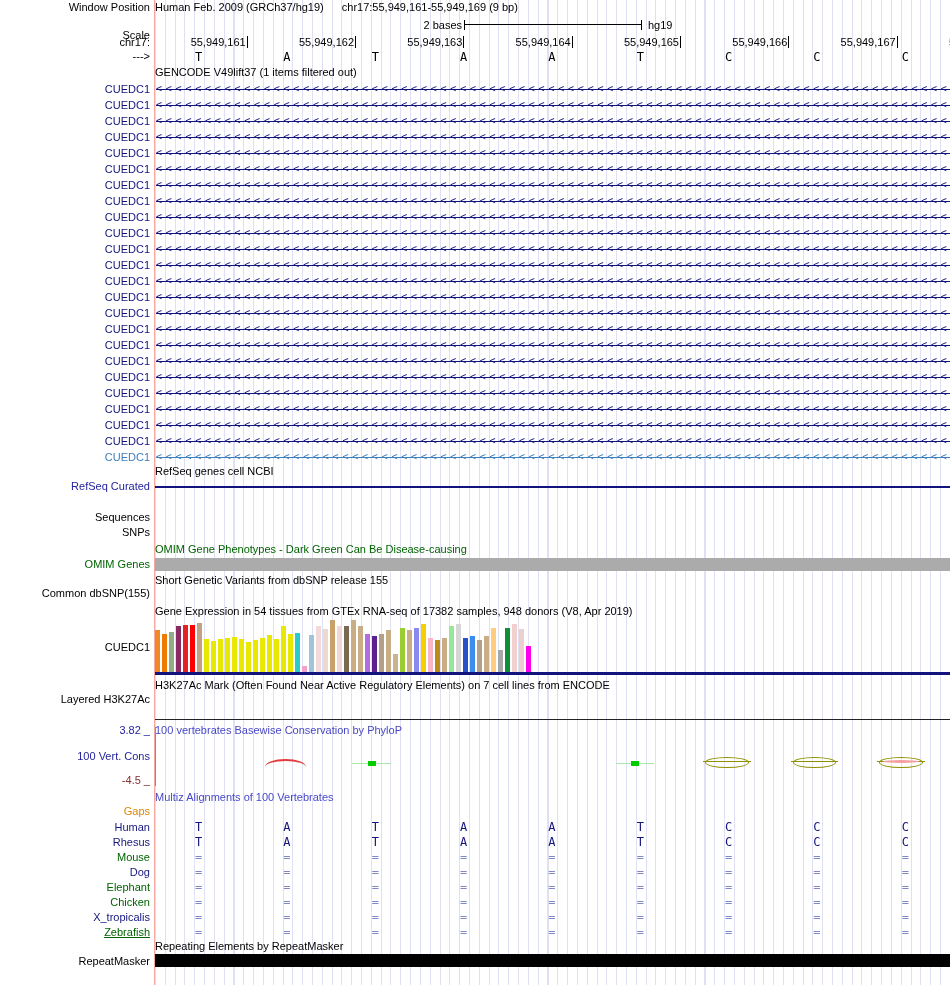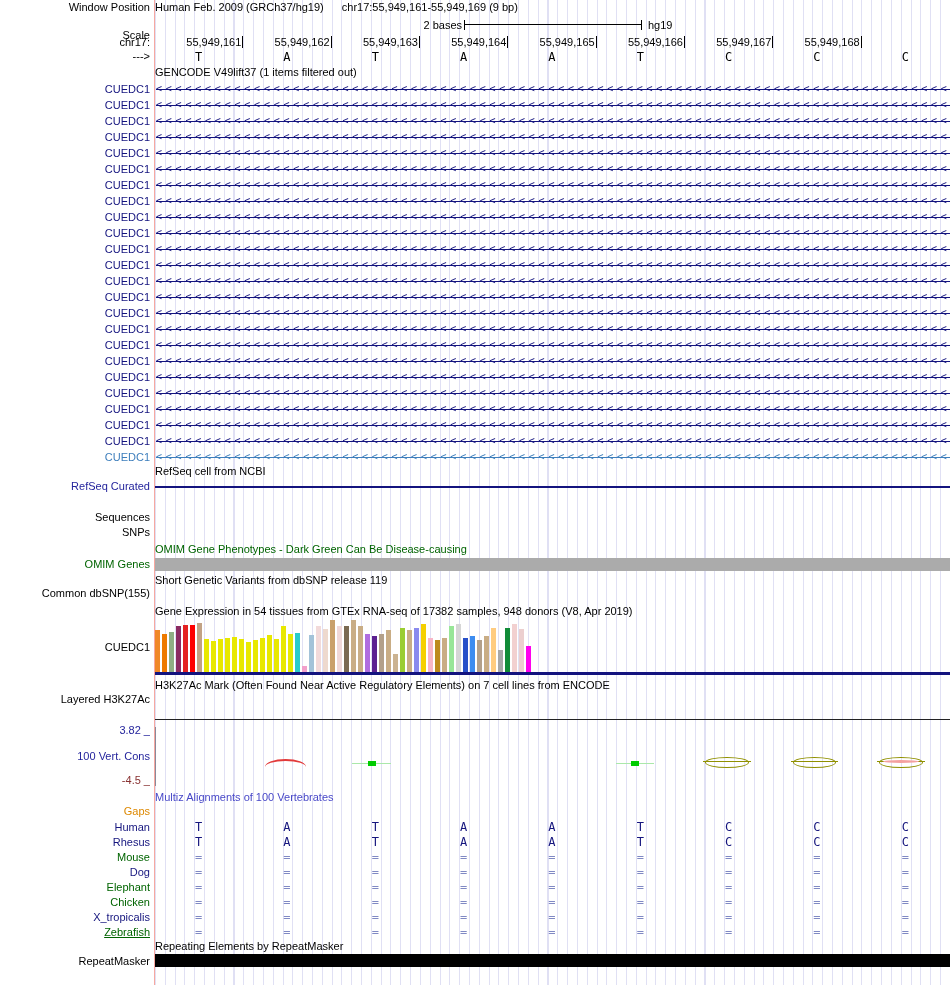--- a/index.html
+++ b/index.html
@@ -13,21 +13,21 @@
   .title{position:absolute;left:155px;width:795px;text-align:left;white-space:nowrap;}
   .black{color:#000;}
   .blue{color:#24249c;}
   .green{color:#006400;}
   .maroon{color:#883030;}
   .orange{color:#dd8800;}
   .contitle{color:#4848c8;}
   .gap2{display:inline-block;width:18px;}
   
   .coords{position:absolute;left:155px;top:36px;width:795px;display:flex;}
-  .coordcell{flex:0 0 88.34px;text-align:right;}
+  .coordcell{flex:0 0 88.34px;text-align:center;margin-left:20px;}
   .cnum{display:inline-block;border-right:1px solid #000;padding-right:1px;line-height:12px;}
   .basetext{position:absolute;left:195px;width:755px;overflow:hidden;white-space:nowrap;
             font-family:"DejaVu Sans Mono",monospace;font-size:12px;letter-spacing:81.11px;}
   .scaletext{position:absolute;left:362px;top:19px;width:100px;text-align:right;}
   .bracket{position:absolute;left:464px;top:20px;width:176px;height:10px;
            border-left:1px solid #000;border-right:1px solid #000;}
   .bracket::before{content:"";position:absolute;left:0;right:0;top:4px;height:1px;background:#000;}
   .hg19{position:absolute;left:648px;top:19px;}
   
   .transcripts{position:absolute;left:0;top:82px;width:950px;}
@@ -220,32 +220,32 @@
         <span class="tlbl" style="color: rgb(19, 19, 126);">CUEDC1</span>
         <span class="arrows" style="color: rgb(19, 19, 126);">&lt;&lt;&lt;&lt;&lt;&lt;&lt;&lt;&lt;&lt;&lt;&lt;&lt;&lt;&lt;&lt;&lt;&lt;&lt;&lt;&lt;&lt;&lt;&lt;&lt;&lt;&lt;&lt;&lt;&lt;&lt;&lt;&lt;&lt;&lt;&lt;&lt;&lt;&lt;&lt;&lt;&lt;&lt;&lt;&lt;&lt;&lt;&lt;&lt;&lt;&lt;&lt;&lt;&lt;&lt;&lt;&lt;&lt;&lt;&lt;&lt;&lt;&lt;&lt;&lt;&lt;&lt;&lt;&lt;&lt;&lt;&lt;&lt;&lt;&lt;&lt;&lt;&lt;&lt;&lt;&lt;</span>
       </div>
 
       <div class="trow">
         <span class="tlbl" style="color: rgb(61, 126, 188);">CUEDC1</span>
         <span class="arrows" style="color: rgb(61, 126, 188);">&lt;&lt;&lt;&lt;&lt;&lt;&lt;&lt;&lt;&lt;&lt;&lt;&lt;&lt;&lt;&lt;&lt;&lt;&lt;&lt;&lt;&lt;&lt;&lt;&lt;&lt;&lt;&lt;&lt;&lt;&lt;&lt;&lt;&lt;&lt;&lt;&lt;&lt;&lt;&lt;&lt;&lt;&lt;&lt;&lt;&lt;&lt;&lt;&lt;&lt;&lt;&lt;&lt;&lt;&lt;&lt;&lt;&lt;&lt;&lt;&lt;&lt;&lt;&lt;&lt;&lt;&lt;&lt;&lt;&lt;&lt;&lt;&lt;&lt;&lt;&lt;&lt;&lt;&lt;&lt;&lt;</span>
       </div>
     </div>
 
-  <div class="title black" style="top:465px">RefSeq cell from NCBI</div>
+  <div class="title black" style="top:465px">RefSeq genes cell NCBI</div>
   <span class="lbl blue" style="top:480px">RefSeq Curated</span>
   <div class="refseqline"></div>
 
   <span class="lbl black" style="top:511px">Sequences</span>
   <span class="lbl black" style="top:526px">SNPs</span>
 
   <div class="title green" style="top:543px">OMIM Gene Phenotypes - Dark Green Can Be Disease-causing</div>
   <span class="lbl green" style="top:558px">OMIM Genes</span>
   <div class="omimbar"></div>
 
-  <div class="title black" style="top:574px">Short Genetic Variants from dbSNP release 119</div>
+  <div class="title black" style="top:574px">Short Genetic Variants from dbSNP release 155</div>
   <span class="lbl black" style="top:587px">Common dbSNP(155)</span>
 
   <div class="title black" style="top:605px">Gene Expression in 54 tissues from GTEx RNA-seq of 17382 samples, 948 donors (V8, Apr 2019)</div>
   <span class="lbl black" style="top:641px">CUEDC1</span>
   <div class="gtexbars">
 
       <div class="bar" style="background: rgb(240, 136, 40); height: 42px;"></div>
 
       <div class="bar" style="background: rgb(238, 122, 0); height: 38px;"></div>
 
@@ -353,20 +353,21 @@
 
       <div class="bar" style="background: rgb(255, 0, 238); height: 26px;"></div>
     </div>
   <div class="gtexline"></div>
 
   <div class="title black" style="top:679px">H3K27Ac Mark (Often Found Near Active Regulatory Elements) on 7 cell lines from ENCODE</div>
   <span class="lbl black" style="top:693px">Layered H3K27Ac</span>
   <div class="h3kline"></div>
 
   <span class="lbl blue" style="top:724px">3.82 _</span>
+  <div class="title contitle" style="top:724px">100 vertebrates Basewise Conservation by PhyloP</div>
   <span class="lbl blue" style="top:750px">100 Vert. Cons</span>
   <span class="lbl maroon" style="top:774px">-4.5 _</span>
   <div class="paxis"></div>
   <div class="pmarks">
 
       <div class="pmark arc-red" style="left: 265px; width: 41px;"></div>
 
       <div class="pmark dash-green" style="left: 352px; width: 39px;"></div>
 
       <div class="pmark dash-green" style="left: 616px; width: 38px;"></div>

